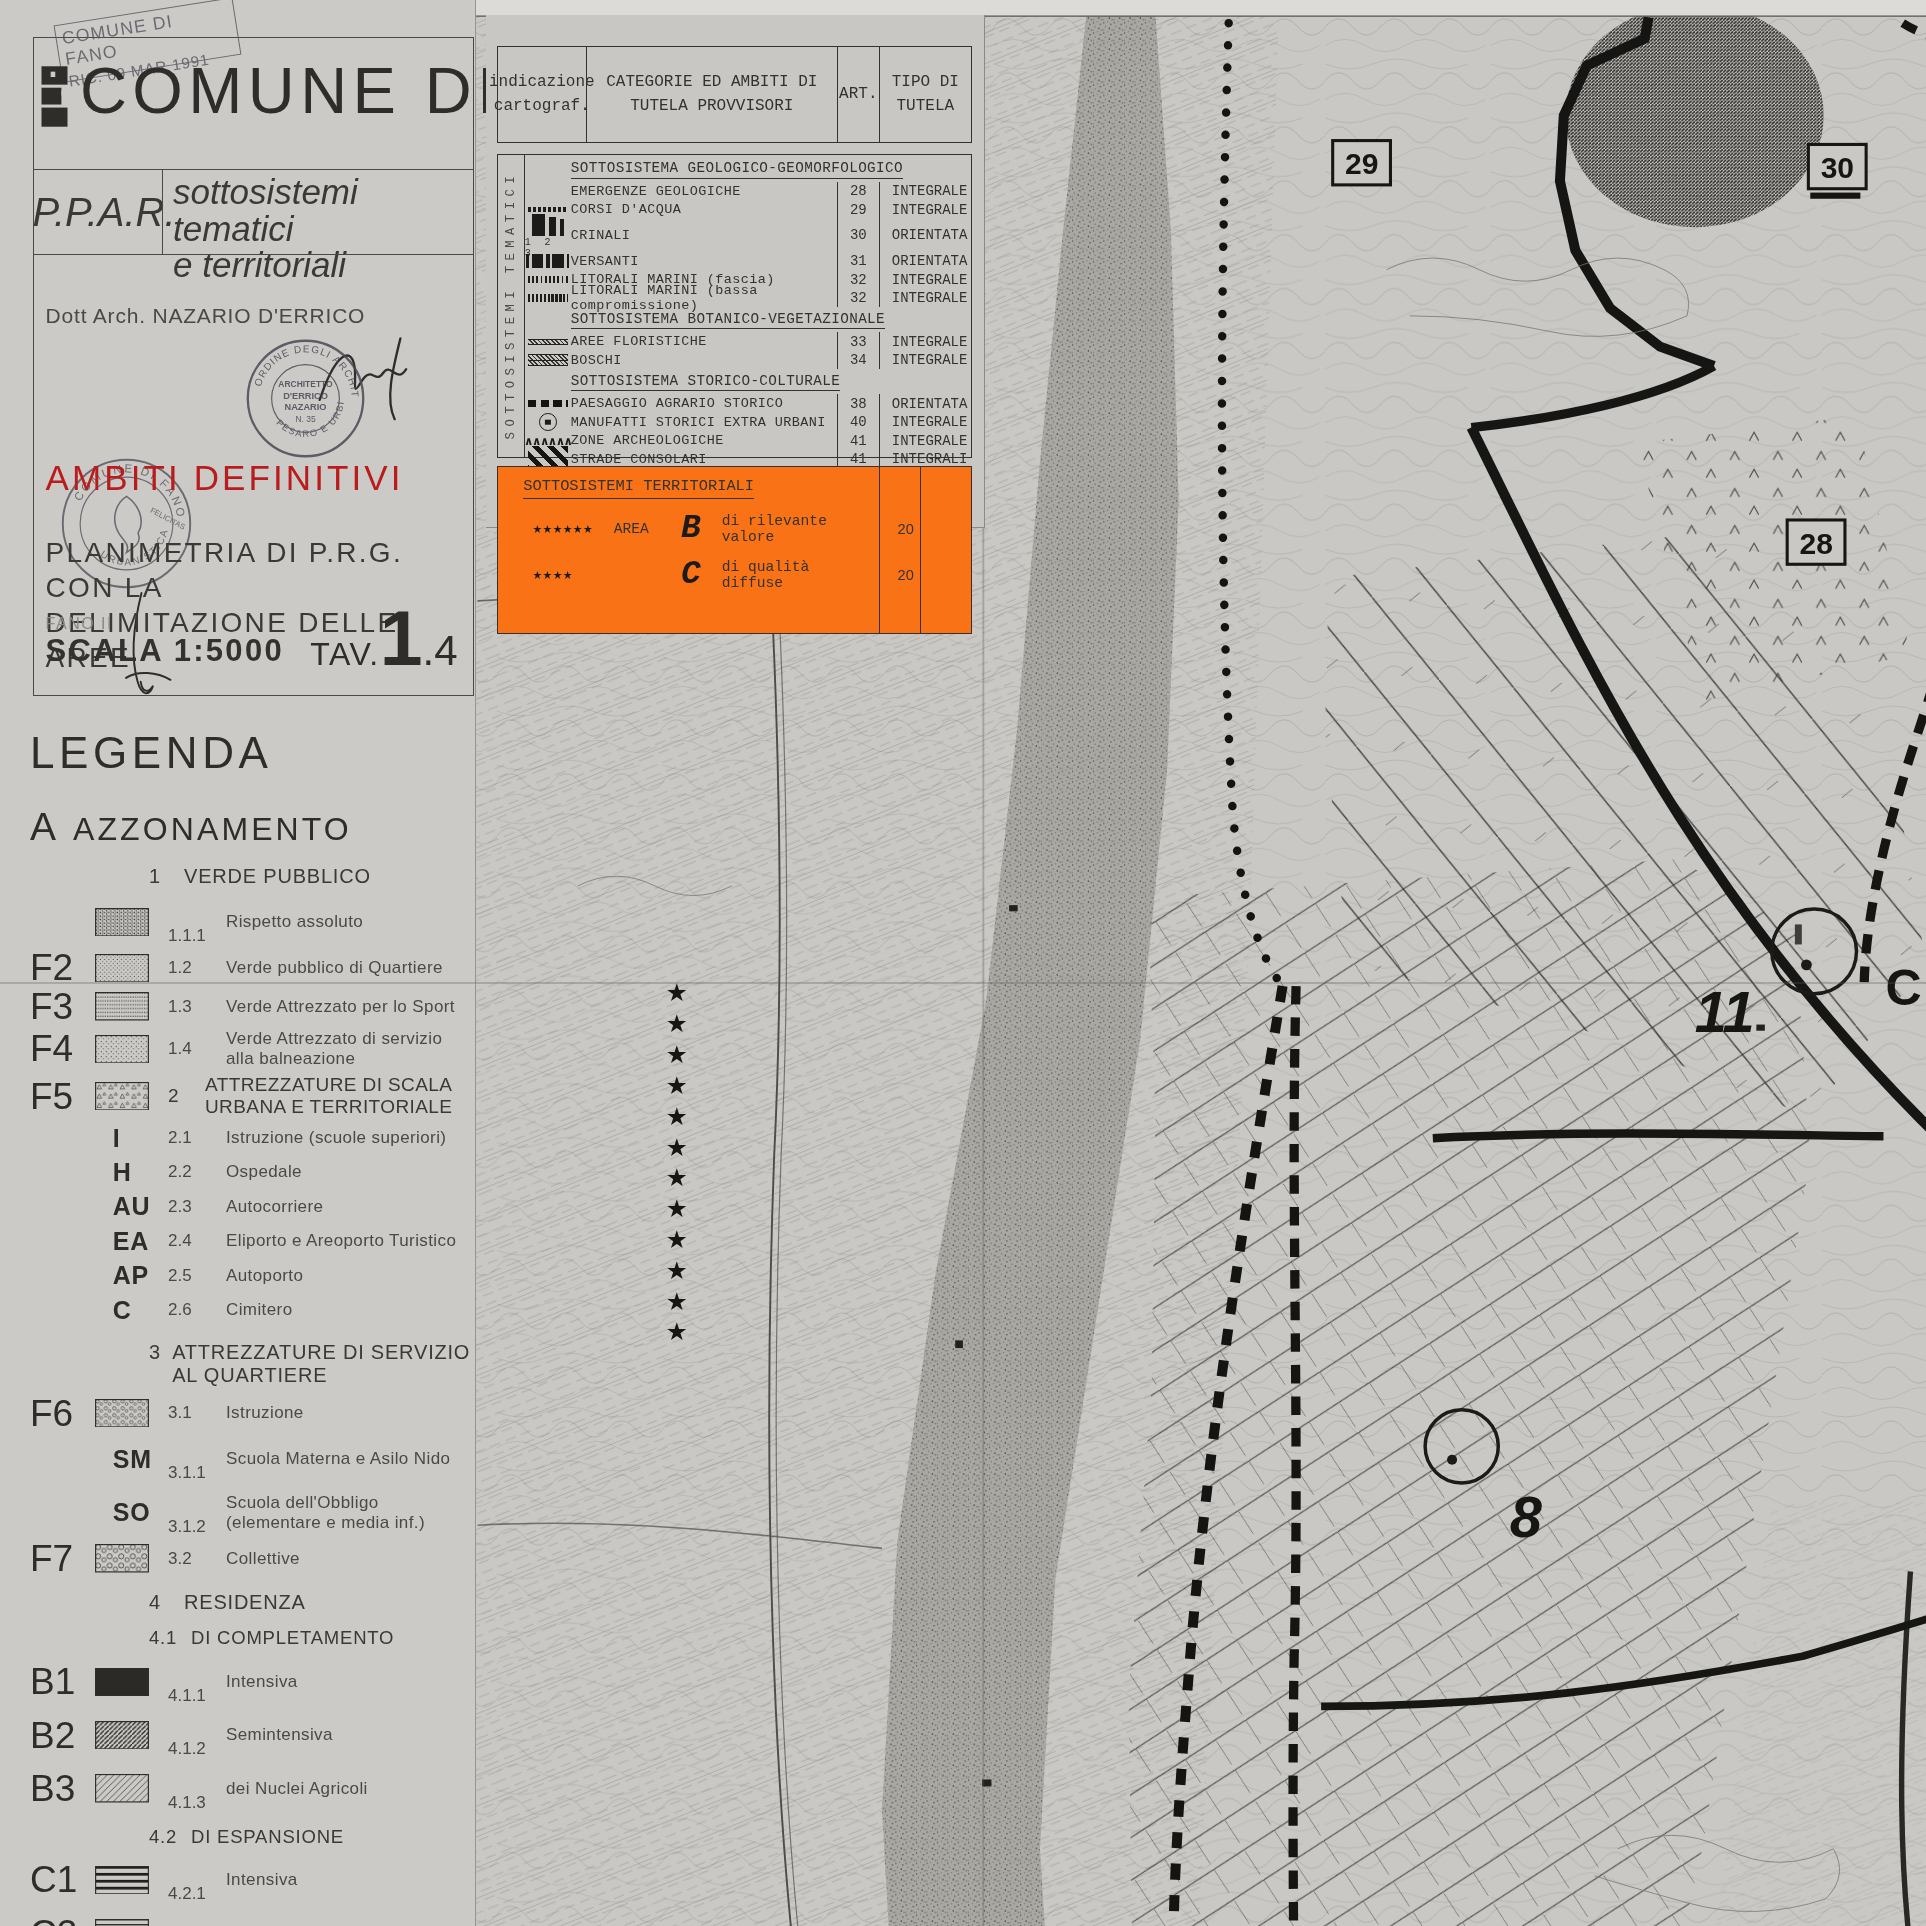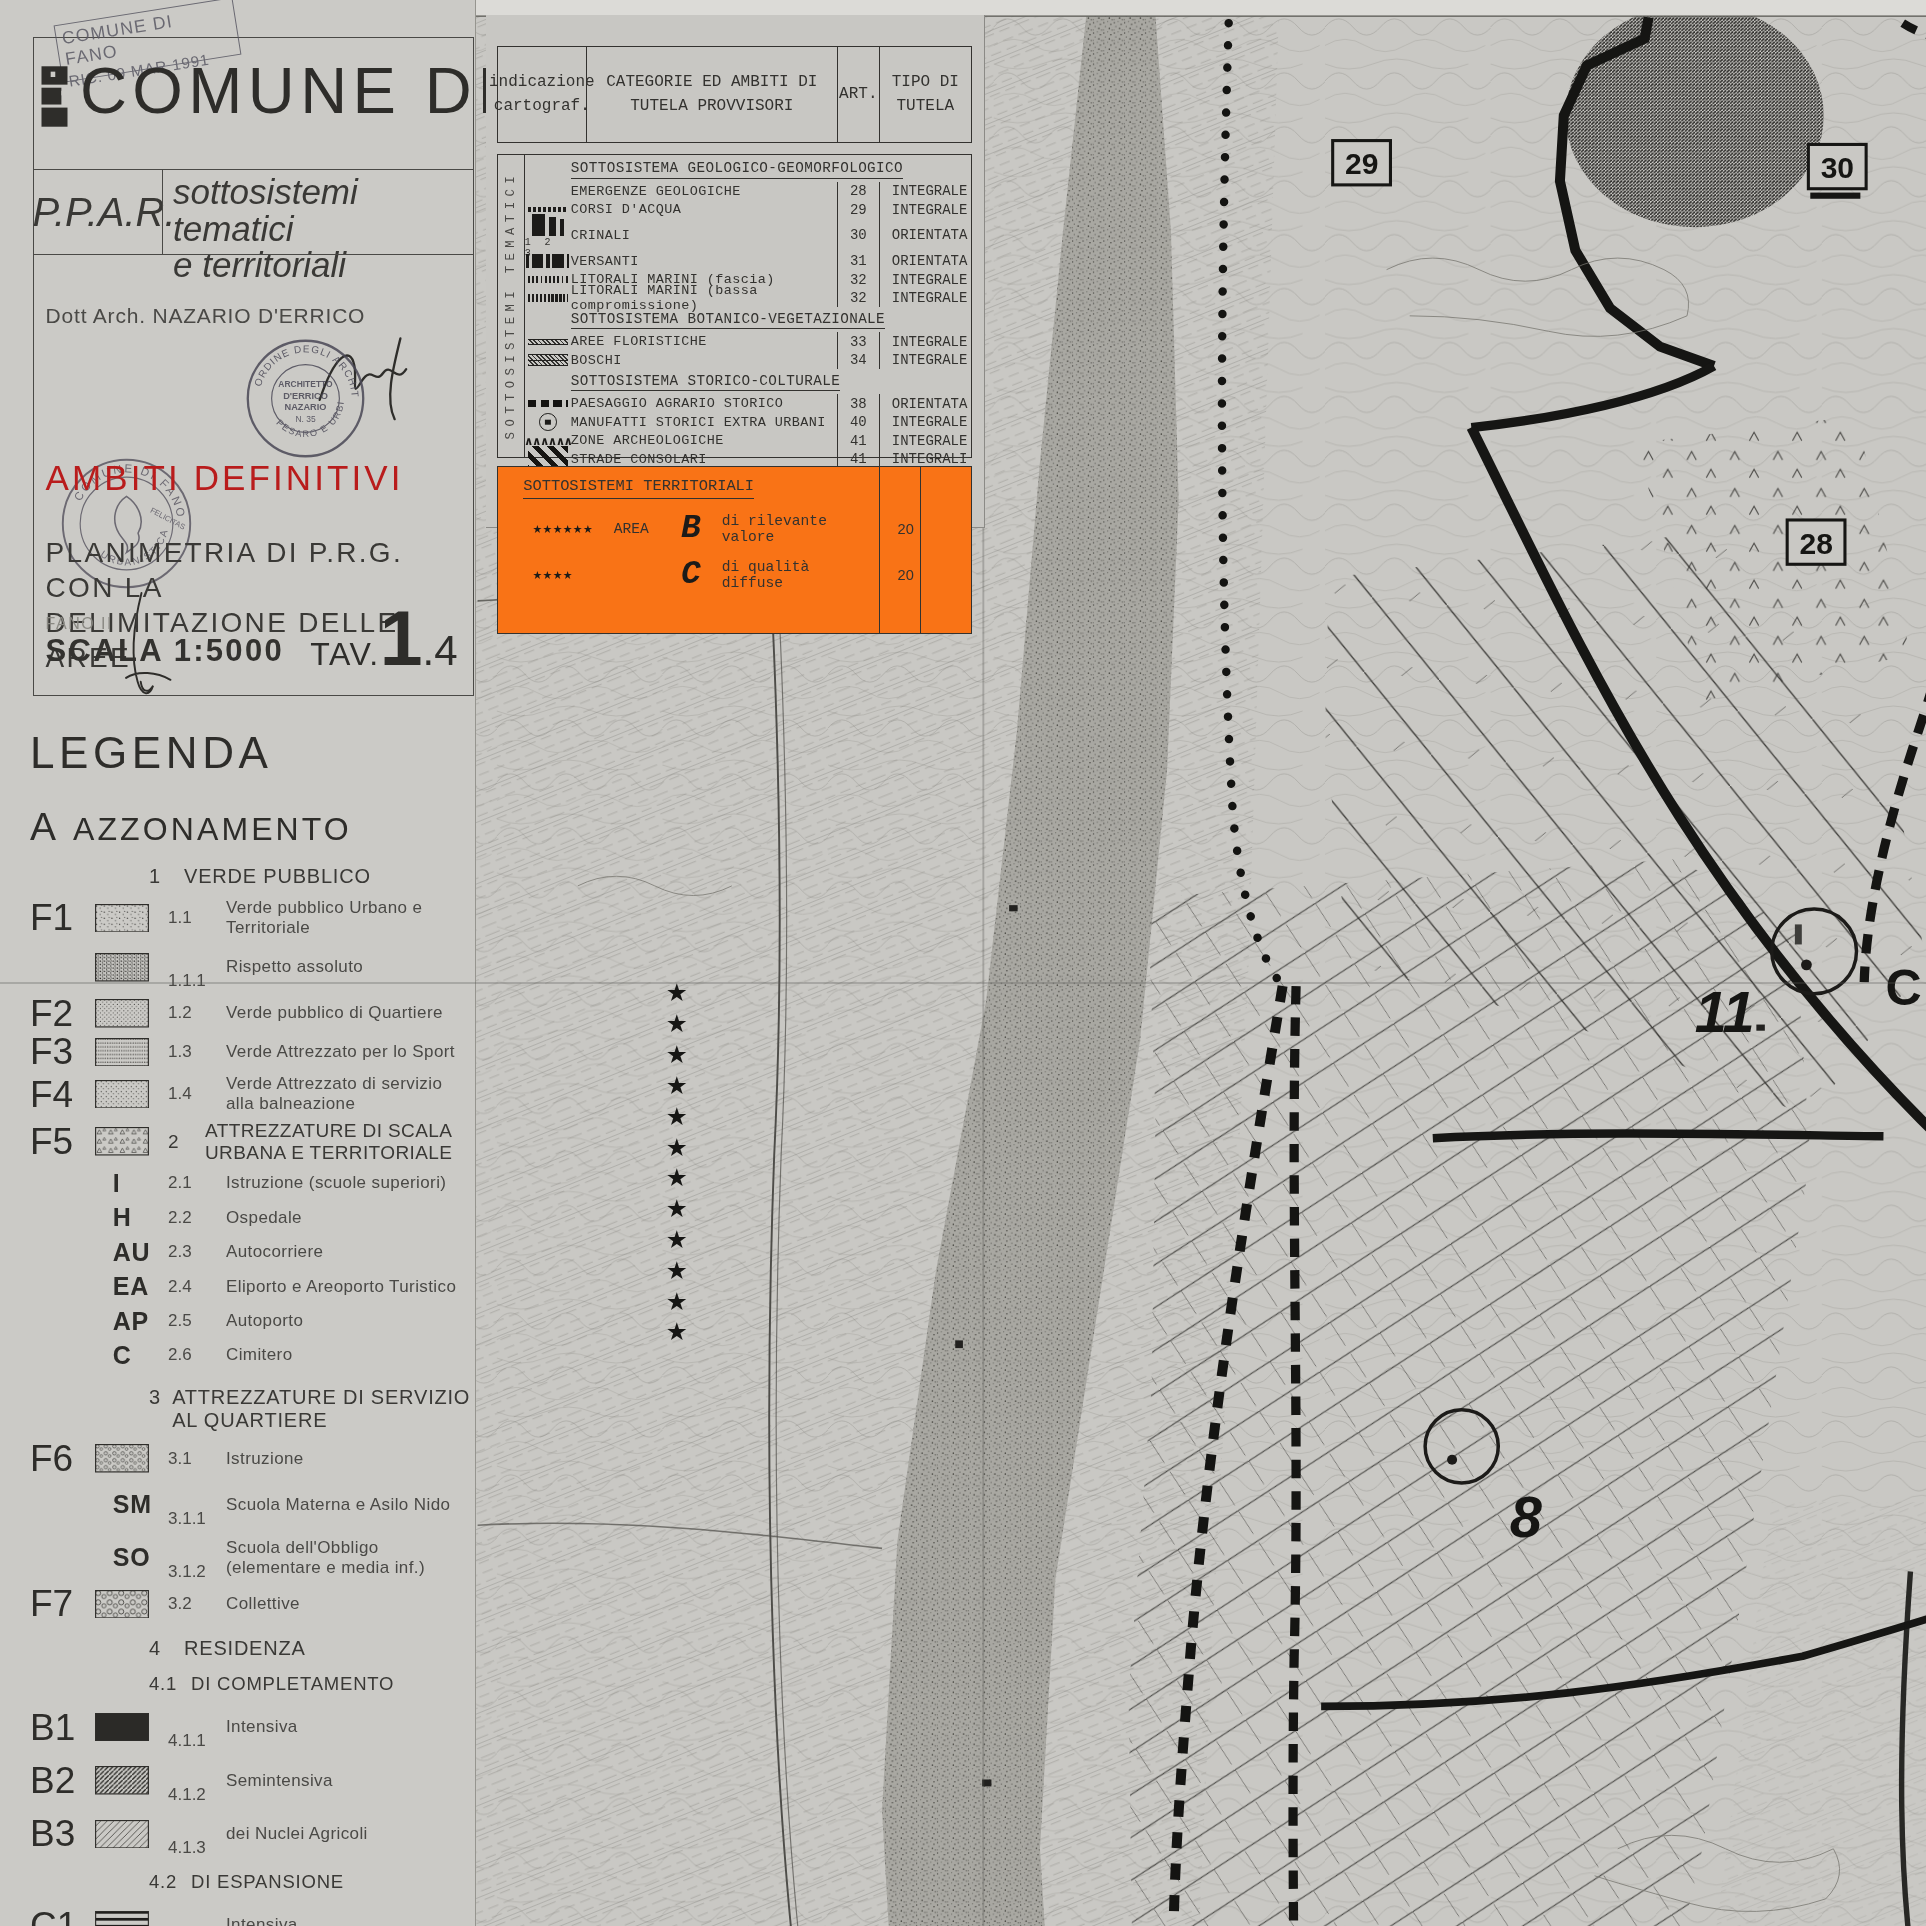--- a/index.html
+++ b/index.html
@@ -519,30 +519,20 @@
     <div class="big-hdr" data-interactable="false">
       <span class="lt" data-interactable="false">A</span>
       <span class="wd" data-interactable="false">AZZONAMENTO</span>
     </div>
     <div id="legend-items" data-interactable="false">
         <div class="lg-sec" data-interactable="false">
           <span class="n" data-interactable="false">1</span>
           <span data-interactable="false">VERDE PUBBLICO</span>
         </div>
         <div class="lg-row" data-interactable="false">
-          <div class="lg-code" data-interactable="false">F1</div>
-          <div class="lg-swcell" data-interactable="false">
-            <svg width="54" height="28.5" class="sw" data-interactable="false" viewBox="0 0 140 74">
-              <rect x="1.5" y="1.5" width="137" height="71" fill="url(#pat-stip-l)" stroke="#2e2d2a" stroke-width="3"></rect>
-            </svg>
-          </div>
-          <div class="lg-num" data-interactable="false">1.1</div>
-          <div class="lg-lab" data-interactable="false">Verde pubblico Urbano e Territoriale</div>
-        </div>
-        <div class="lg-row" data-interactable="false">
           <div class="lg-code" data-interactable="false"></div>
           <div class="lg-swcell" data-interactable="false">
             <svg width="54" height="28.5" class="sw" data-interactable="false" viewBox="0 0 140 74">
               <rect x="1.5" y="1.5" width="137" height="71" fill="url(#pat-stip-d)" stroke="#2e2d2a" stroke-width="3"></rect>
             </svg>
           </div>
           <div class="lg-num lg-num3" data-interactable="false">1.1.1</div>
           <div class="lg-lab" data-interactable="false">Rispetto assoluto</div>
         </div>
         <div class="lg-row" data-interactable="false">

